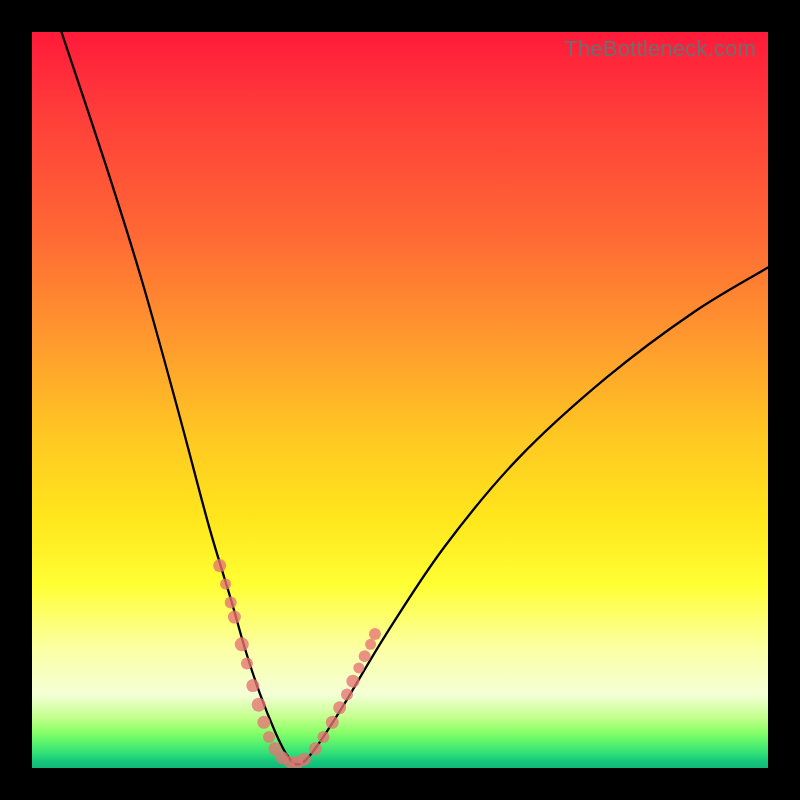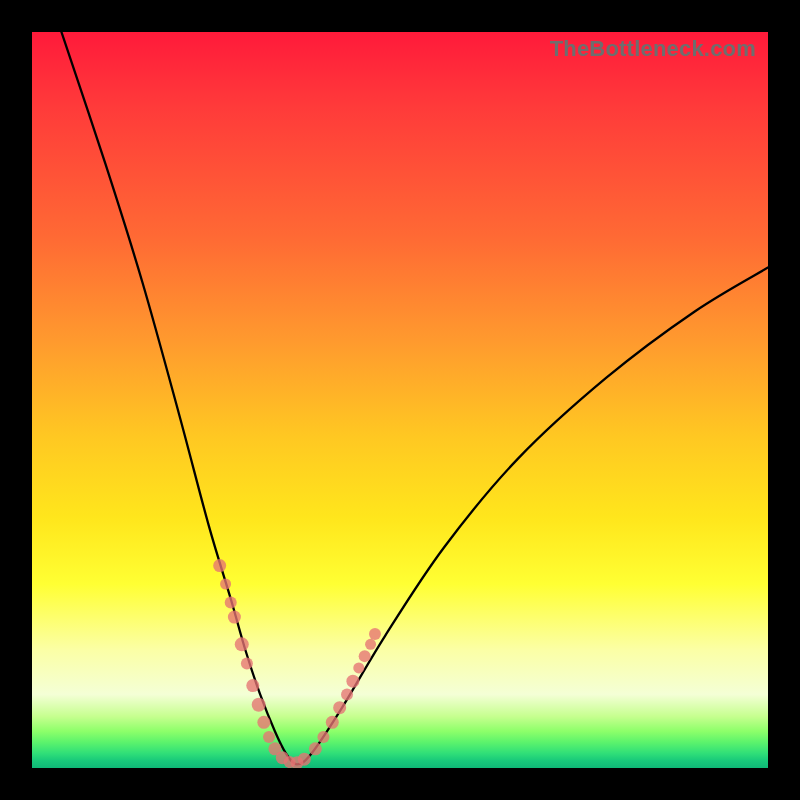--- a/index.html
+++ b/index.html
@@ -42,21 +42,21 @@
       #18c97a 99%,
       #0fb877 100%
     );
   }
   .watermark {
     position: absolute;
     top: 4px;
     right: 12px;
     color: #6e6e6e;
     font-size: 22px;
-    font-weight: 700;
+    font-weight: 400;
     letter-spacing: 0.2px;
     pointer-events: none;
   }
   svg.curve {
     position: absolute;
     left: 0; top: 0;
     width: 736px; height: 736px;
     pointer-events: none;
   }
   .curve-path {

